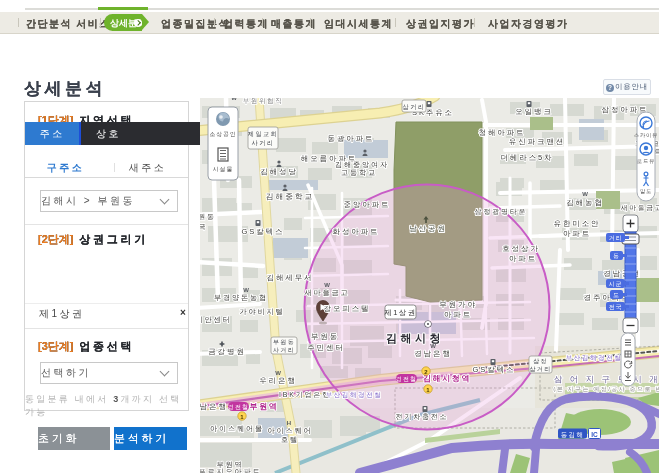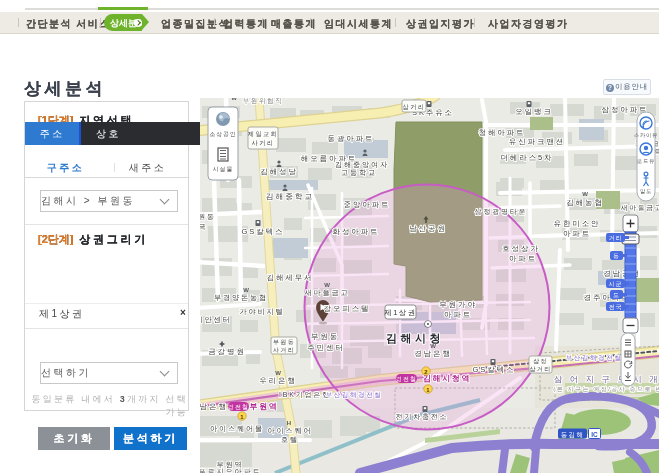--- a/index.html
+++ b/index.html
@@ -50,24 +50,24 @@
   border-bottom:1.3px solid #888;transform:rotate(45deg);}
 .divl{position:absolute;left:0;width:163px;height:1px;background:#e4e4e4;}
 #seg{position:absolute;left:13px;top:155px;width:147px;height:21px;border:1px solid #d2d2d2;}
 #seg div{position:absolute;top:0;height:21px;width:48px;font-size:10px;line-height:21px;color:#777;
   text-align:center;border-left:1px solid #d2d2d2;}
 #seg div:first-child{border-left:none;}
 #cnt1{position:absolute;left:0;top:187px;width:163px;text-align:center;font-size:10px;color:#9a9a9a;}
 #cnt1 b{color:#333;letter-spacing:0;}
 #row1{position:absolute;left:14px;top:205px;font-size:10px;color:#444;}
 #rowx{position:absolute;left:155px;top:205px;font-size:10px;color:#333;font-weight:bold;letter-spacing:0;}
-#cnt2{position:absolute;left:0;top:291px;width:163px;text-align:right;font-size:9px;color:#b2b2b2;}
+#cnt2{position:absolute;left:0;top:291px;width:163px;text-align:left;font-size:9px;color:#b2b2b2;}
 #cnt2 b{color:#555;}
-.btn{position:absolute;top:427px;height:23px;color:#fff;font-size:11px;font-weight:bold;text-shadow:0 0 .5px #fff;
-  text-align:center;line-height:23px;}
+.btn{position:absolute;top:427px;height:23px;color:#fff;font-size:11px;font-weight:normal;text-shadow:0 0 .5px #fff;
+  text-align:left;line-height:23px;}
 #map{position:absolute;left:200px;top:98px;width:459px;height:375px;}
 </style>
 </head>
 <body>
 <div style="position:absolute;left:25px;top:8px;width:634px;height:1.5px;background:#dcdcd8"></div>
 <div style="position:absolute;left:98px;top:6.5px;width:50px;height:3.5px;background:#6fb32c"></div>
 <div id="nav">
   <i class="sep" style="left:18px"></i>
   <span class="it ko" style="left:26px">간단분석 서비스</span>
   <i class="sep" style="left:100px"></i>
@@ -101,20 +101,21 @@
     <div class="ko" style="left:82px">새주소</div>
     <i></i>
   </div>
   <div class="sel ko" style="top:88px">김해시 &gt; 부원동<span class="ar"></span></div>
   <div class="divl" style="top:122px"></div>
   <div class="hd ko" style="top:130px"><b>[2단계]</b> 상권그리기</div>
   <div class="divl" style="top:201px;background:#ededed"></div>
   <div id="row1" class="ko">제1상권</div>
   <div id="rowx">×</div>
   <div class="divl" style="top:226px"></div>
+  <div class="hd ko" style="top:237px"><b>[3단계]</b> 업종선택</div>
   <div class="sel ko" style="top:260px">선택하기<span class="ar"></span></div>
   <div id="cnt2"><span class="ko">동일분류 내에서 <b>3</b>개까지 선택 가능</span></div>
 </div>
 <div class="btn ko" style="left:38px;width:72px;background:#8b9196">초기화</div>
 <div class="btn ko" style="left:114px;width:73px;background:#1172cc">분석하기</div>
 <div id="map">
 <svg width="459" height="375" viewBox="0 0 459 375">
 <rect width="459" height="375" fill="#ebebe6"></rect>
 <rect x="335" y="248" width="124" height="62" fill="#e7e5da"></rect>
 <rect x="0" y="310" width="459" height="65" fill="#e9e8e2"></rect>

